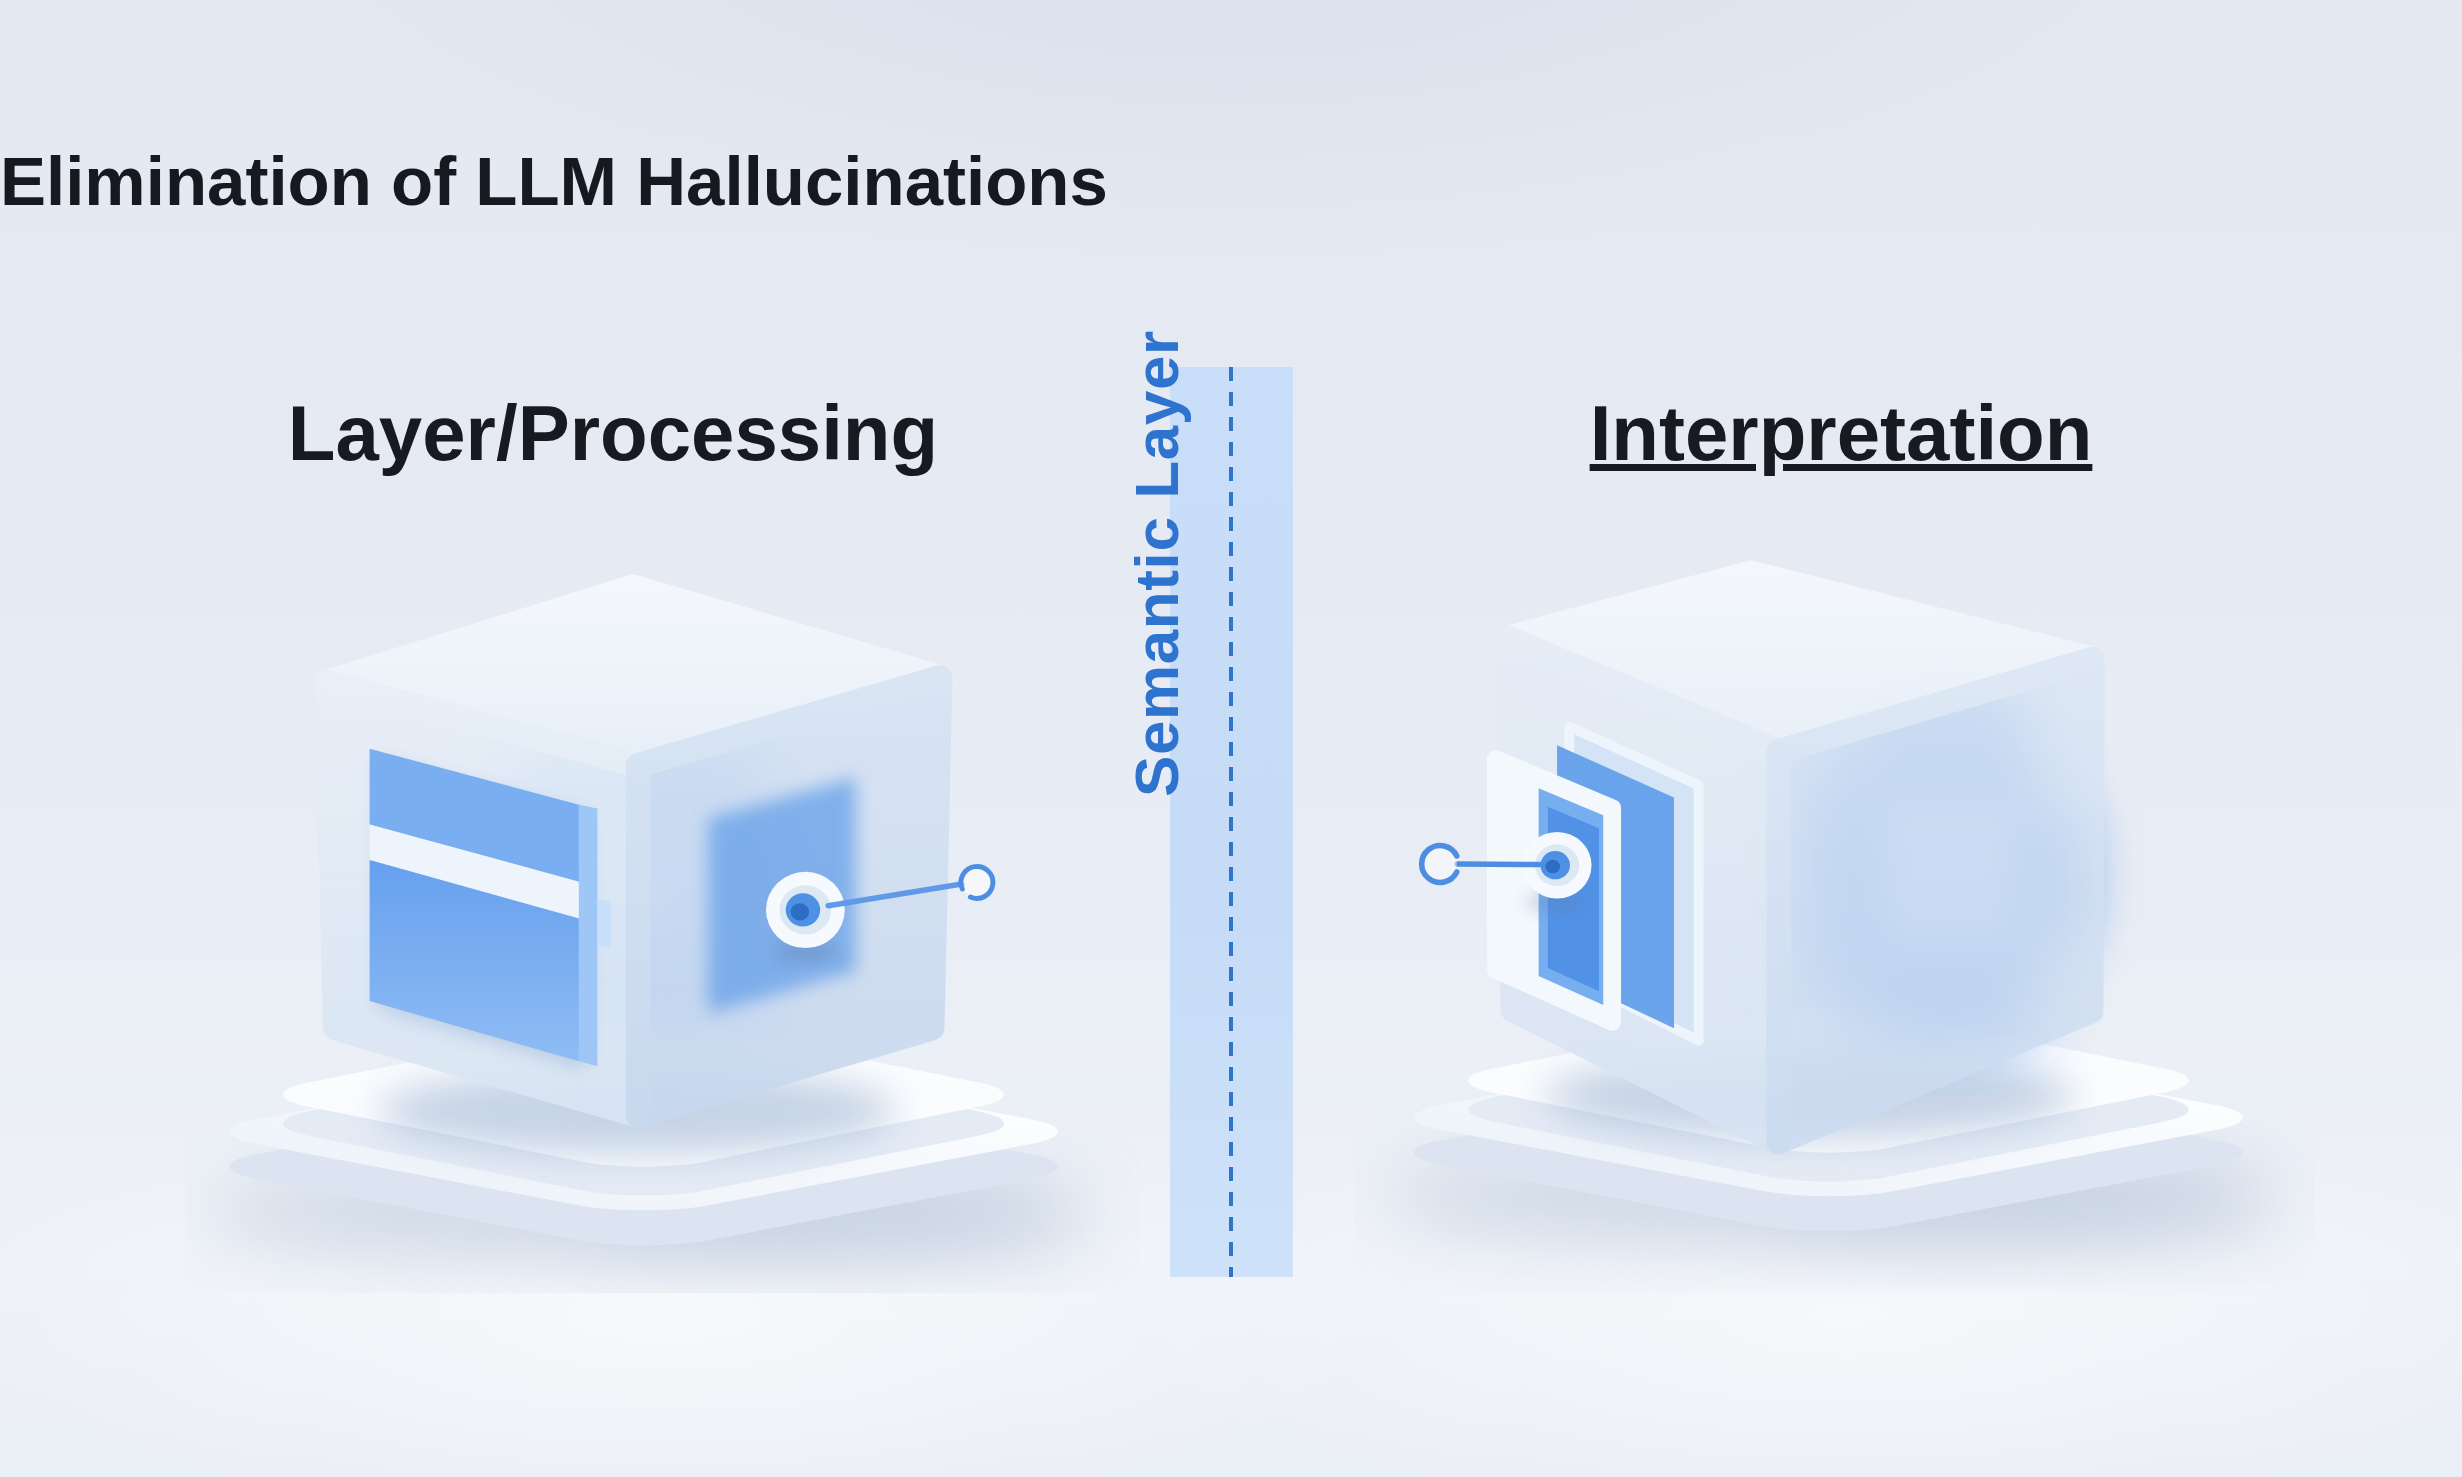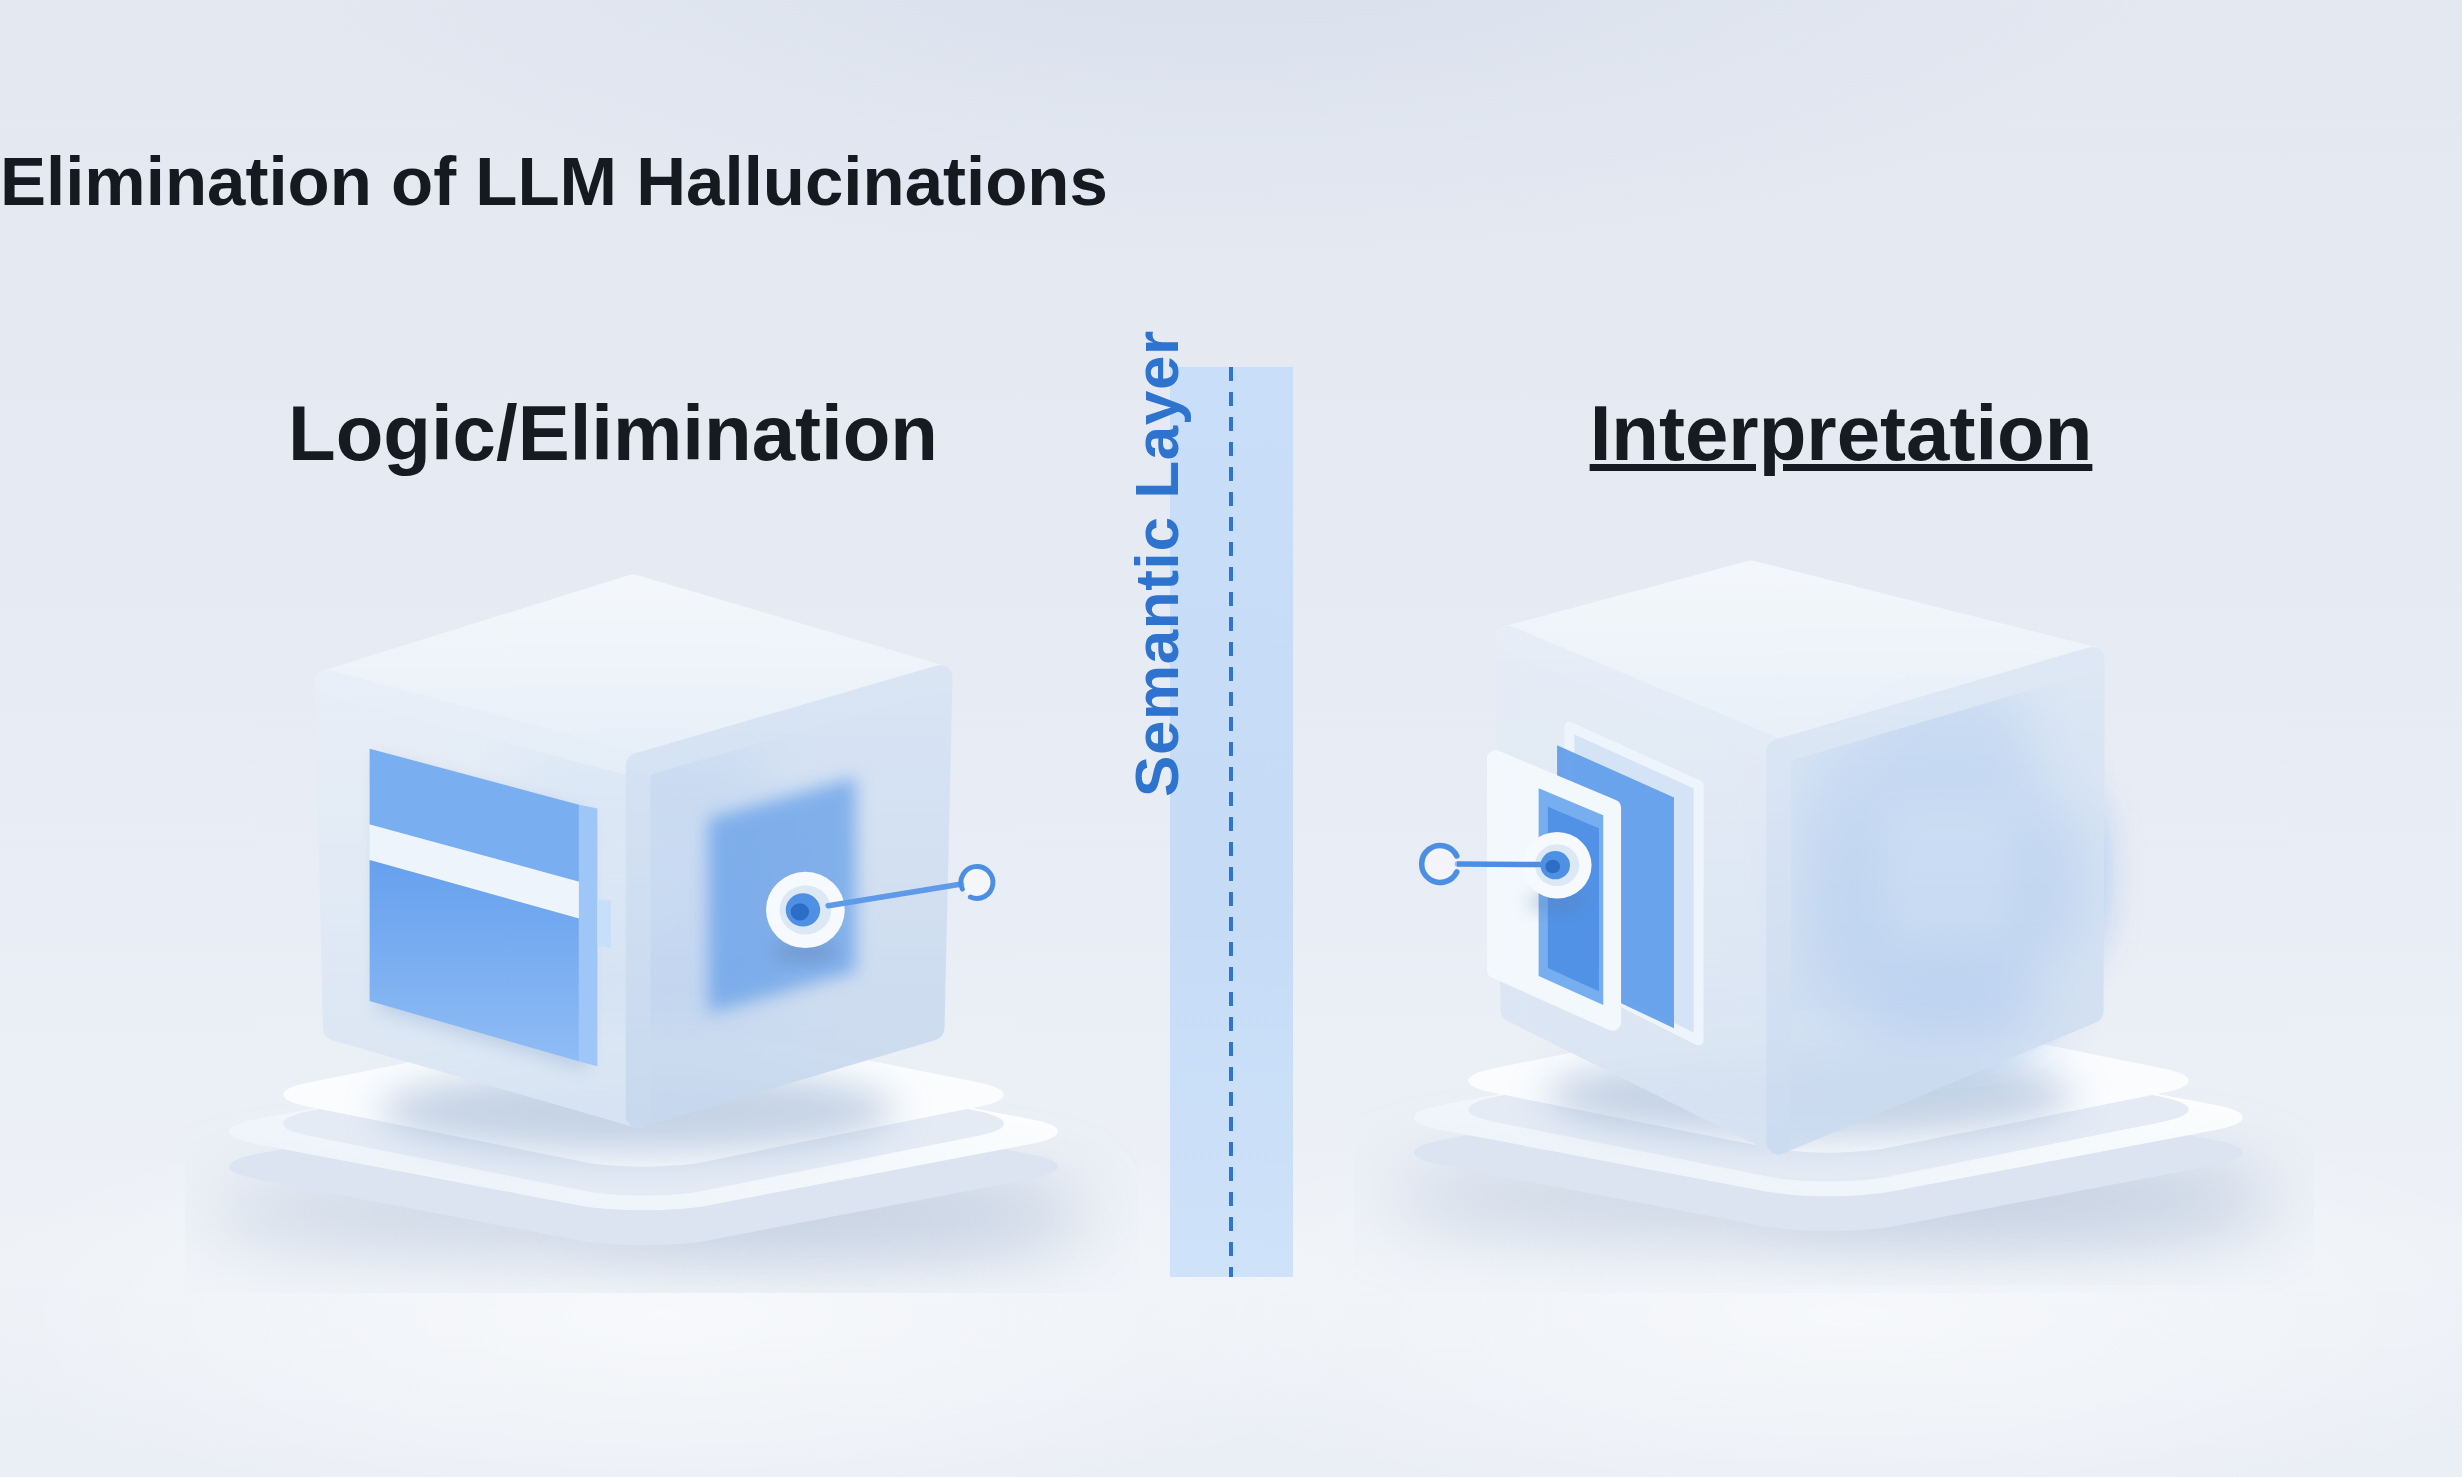--- a/index.html
+++ b/index.html
@@ -45,21 +45,21 @@
   svg.unit.left{left:185px;top:554px;}
   svg.unit.right{left:1354px;top:542px;}
 </style>
 </head>
 <body>
 
 <div class="canvas">
 
   <h1 class="page-title">Elimination of LLM Hallucinations</h1>
 
-  <p class="section-label left">Logic/Elimination</p>
+  <p class="section-label left">Layer/Processing</p>
   <p class="section-label right">Interpretation</p>
 
   <div class="semantic-band">
     <div class="dashed-line"></div>
   </div>
   <div class="semantic-label-anchor">
     <span>Semantic Layer</span>
   </div>
 
   <svg class="unit left" width="954" height="739" viewBox="0 0 1550 1200">

